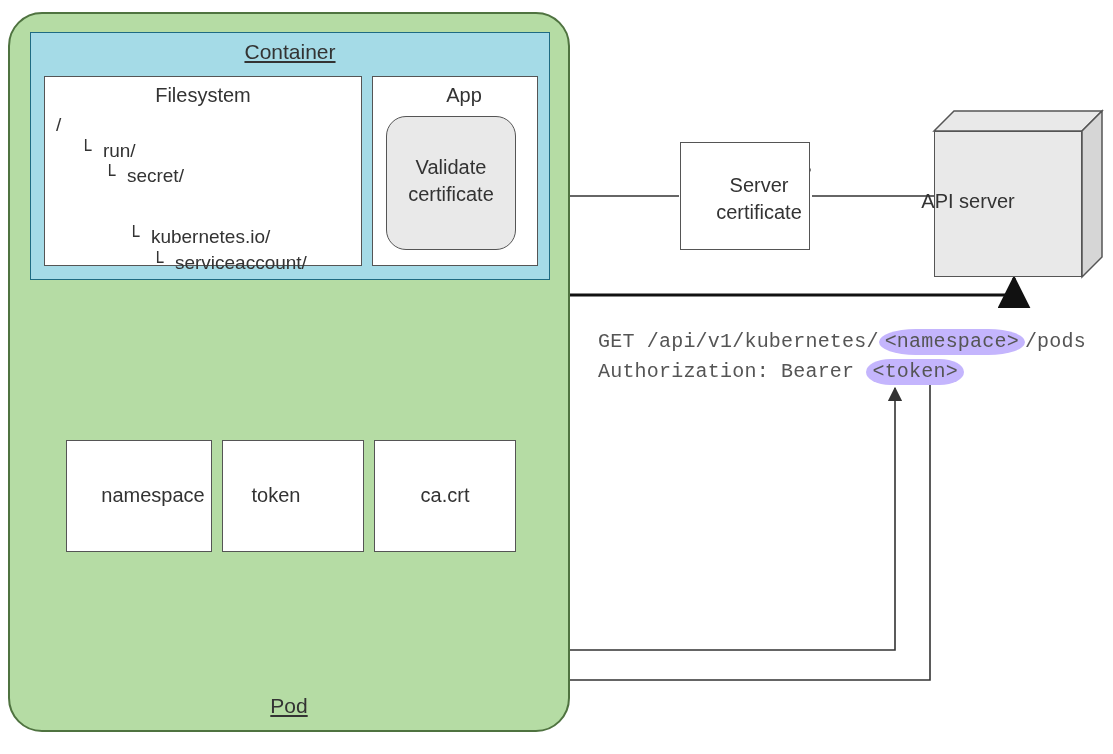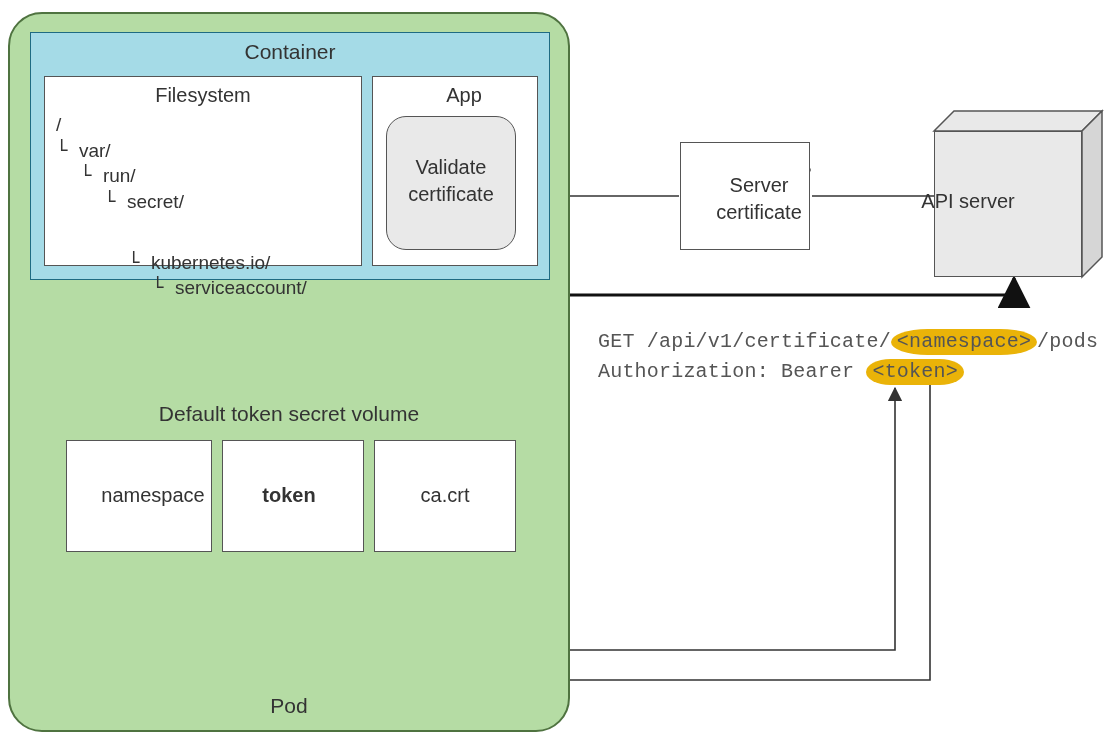--- a/index.html
+++ b/index.html
@@ -39,27 +39,27 @@
   }
   .app-inner {
     background: #e9e9e9;
     border: 1.5px solid #555;
     border-radius: 20px;
   }
   .api-box {
     background: #e9e9e9;
     border: 1.5px solid #555;
   }
-  .title { font-size: 21px; }
+  .title { font-size: 21px; text-decoration: underline; }
 
   
   .cyl-label { font-size: 21px; }
 
   .hl {
-    background:#eab308;
+    background:#c4b5fd;
     border-radius:50% / 100%;
     padding:1px 6px 2px;
   }
 </style>
 </head>
 <body>
 
 <div class="stage">
 
   <svg class="abs" width="1113" height="754" style="left:0;top:0">
@@ -128,56 +128,54 @@
   <div class="abs pod" style="left:8px; top:12px; width:562px; height:720px;"></div>
   <div class="abs label title" style="left:8px; top:694px; width:562px;">Pod</div>
 
   <div class="abs container-box" style="left:30px; top:32px; width:520px; height:248px;"></div>
   <div class="abs label title" style="left:30px; top:40px; width:520px;">Container</div>
 
   <div class="abs white-box" style="left:44px; top:76px; width:318px; height:190px;"></div>
   <div class="abs label" style="left:44px; top:84px; width:318px;">Filesystem</div>
   <div class="abs" style="left:56px; top:112px; width:300px; font-size:19px; line-height:1.35;">
     <div>/</div>
-    <div style="padding-left:0px;"><span class="elbow">└ </span><span>var/</span></div>
     <div style="padding-left:24px;"><span class="elbow">└ </span><span>run/</span></div>
     <div style="padding-left:48px;"><span class="elbow">└ </span><span>secret/</span></div>
     <div style="padding-left:72px;margin-top:35px;"><span class="elbow">└ </span><span>kubernetes.io/</span></div>
     <div style="padding-left:96px;"><span class="elbow">└ </span><span>serviceaccount/</span></div>
   </div>
 
   <div class="abs white-box" style="left:372px; top:76px; width:166px; height:190px;"></div>
   <div class="abs label" style="left:372px; top:84px; width:184px;">App</div>
 
   <div class="abs app-inner" style="left:386px; top:116px; width:130px; height:134px;"></div>
   <div class="abs label" style="left:386px; top:154px; width:130px; line-height:1.35;">
     <span>Validate</span><br>
     <span>certificate</span>
   </div>
 
-  <div class="abs label cyl-label" style="left:44px; top:402px; width:490px;">Default token secret volume</div>
 
   <div class="abs white-box" style="left:66px; top:440px; width:146px; height:112px;"></div>
   <div class="abs label" style="left:66px; top:484px; width:160px;padding-left:14px;">namespace</div>
 
   <div class="abs white-box" style="left:222px; top:440px; width:142px; height:112px;"></div>
-  <div class="abs label" style="left:222px; top:484px; width:134px;font-weight:bold;">token</div>
+  <div class="abs label" style="left:209px; top:484px; width:134px;">token</div>
 
   <div class="abs white-box" style="left:374px; top:440px; width:142px; height:112px;"></div>
   <div class="abs label" style="left:374px; top:484px; width:142px;">ca.crt</div>
 
   <div class="abs white-box" style="left:680px; top:142px; width:130px; height:108px;"></div>
   <div class="abs label" style="left:680px; top:172px; width:130px; line-height:1.35;padding-left:28px;">
     <span>Server</span><br>
     <span>certificate</span>
   </div>
 
   <div class="abs api-box" style="left:934px; top:131px; width:148px; height:146px;"></div>
   <div class="abs label" style="left:894px; top:190px; width:148px;">API server</div>
 
   <div class="abs mono" style="left:598px; top:330px; white-space:nowrap;">
-    <span>GET /api/v1/certificate/</span><span class="hl">&lt;namespace&gt;</span><span>/pods</span>
+    <span>GET /api/v1/kubernetes/</span><span class="hl">&lt;namespace&gt;</span><span>/pods</span>
   </div>
   <div class="abs mono" style="left:598px; top:360px; white-space:nowrap;">
     <span>Authorization: Bearer </span><span class="hl">&lt;token&gt;</span>
   </div>
 
 </div>
 
 </body></html>

